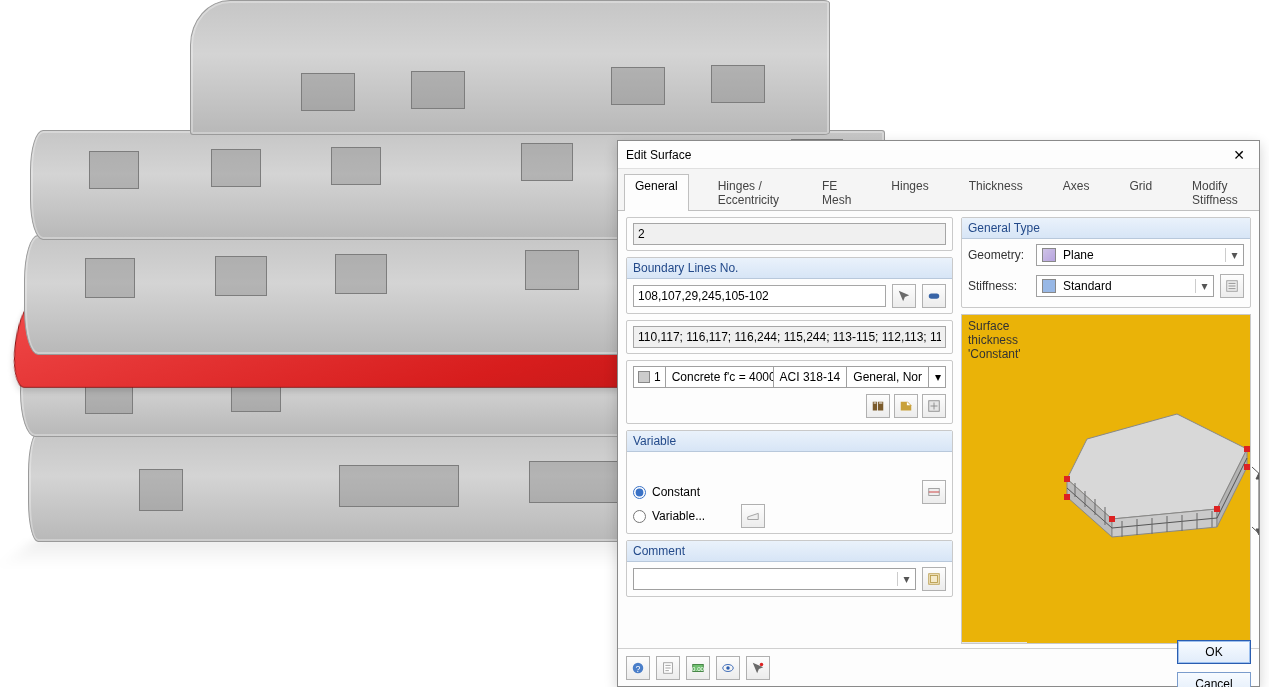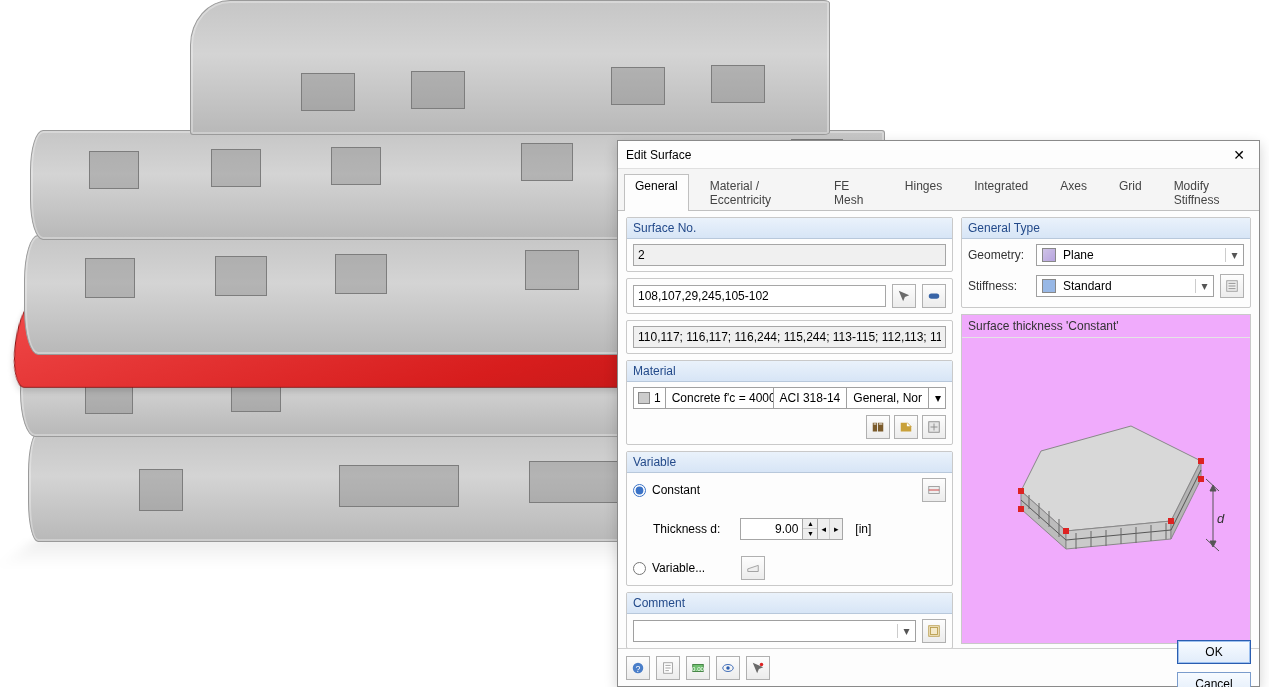--- a/index.html
+++ b/index.html
@@ -90,21 +90,21 @@
   .close-x {
     font-family: Arial;
     font-size: 14px;
     padding: 2px 8px;
     cursor: pointer;
   }
 
   .tabs {
     display: flex;
     padding: 4px 6px 0 6px;
-    gap: 10px;
+    gap: 18px;
     border-bottom: 1px solid #c0c0c0;
     background: #f5f5f5;
   }
   .tab {
     padding: 4px 10px;
     border: 1px solid transparent;
     border-bottom: none;
     font-size: 12px;
     color: #444;
     cursor: pointer;
@@ -170,23 +170,22 @@
   .mat-caret { width:18px; text-align:center; }
 
   .radio { display: flex; align-items: center; gap: 6px; }
   .radio input { accent-color: #3a72c6; }
 
   .btn-row-right { display: flex; justify-content: flex-end; gap: 4px; padding-top: 2px;}
 
   .preview-pane {
     flex: 1;
     border: 1px solid #c9c9c9;
-    background: #f0abfc;
+    background: #eab308;
     display: flex;
-    flex-direction: column;
   }
   .preview-title { padding: 4px 6px; font-size: 12px; color: #333; border-bottom: 1px solid #e4e4e4; }
   .preview-canvas { flex:1; display:flex; align-items:center; justify-content:center; }
 
   .dialog-footer {
     height: 38px;
     border-top: 1px solid #d0d0d0;
     display: flex;
     align-items: center;
     justify-content: space-between;
@@ -266,41 +265,41 @@
 </div>
 
 <div class="dialog">
   <div class="titlebar">
     <span>Edit Surface</span>
     <span class="close-x">✕</span>
   </div>
 
   <div class="tabs">
     <div class="tab active">General</div>
-    <div class="tab">Material / Eccentricity</div>
+    <div class="tab">Hinges / Eccentricity</div>
     <div class="tab">FE Mesh</div>
     <div class="tab">Hinges</div>
-    <div class="tab">Integrated</div>
+    <div class="tab">Thickness</div>
     <div class="tab">Axes</div>
     <div class="tab">Grid</div>
     <div class="tab">Modify Stiffness</div>
   </div>
 
   <div class="dialog-body">
 
     <div class="left-col">
 
       <div class="group">
-        <div class="group-header">Surface No.</div>
         <div class="group-body">
           <input type="text" readonly="" value="2" style="">
         </div>
       </div>
 
       <div class="group">
+        <div class="group-header">Boundary Lines No.</div>
         <div class="group-body">
           <div class="row">
             <input type="text" class="fill" value="108,107,29,245,105-102" style="">
             <span class="icon-btn" title="Pick">
               <svg viewBox="0 0 16 16">
                   <path class="svg-fill-grey" d="M2 2l5 12 2-5 5-2z"></path>
                 </svg>
             </span>
             <span class="icon-btn" title="Select">
               <svg viewBox="0 0 16 16">
@@ -311,21 +310,20 @@
         </div>
       </div>
 
       <div class="group">
         <div class="group-body">
           <input type="text" readonly="" class="fill" style="width: 100%; overflow: hidden; white-space: nowrap;" value="110,117; 116,117; 116,244; 115,244; 113-115; 112,113; 111,112">
         </div>
       </div>
 
       <div class="group">
-        <div class="group-header">Material</div>
         <div class="group-body">
           <div class="mat-row">
             <span class="seg" style="padding:0 4px;">
                 <span class="mat-sw"></span>
                 <span>1</span>
               </span>
             <span class="seg" style="flex:1;">Concrete f'c = 4000 psi</span>
             <span class="seg">ACI 318-14</span>
             <span class="seg" style="max-width:82px;">General, Nor</span>
             <span class="seg mat-caret">▾</span>
@@ -348,47 +346,32 @@
                   <rect x="2" y="2" width="12" height="12" fill="#e6e6e6" stroke="#888"></rect>
                   <path d="M4 8h8M8 4v8" stroke="#888"></path>
                 </svg>
               </span>
           </div>
         </div>
       </div>
 
       <div class="group">
         <div class="group-header">Variable</div>
-        <div class="group-body" style="gap:16px;">
+        <div class="group-body" style="gap:0;margin-top:23px;">
           <div class="row" style="justify-content:space-between;">
             <label class="radio">
               <input type="radio" name="thk" checked="" style="">
               <span>Constant</span>
             </label>
             <span class="icon-btn">
                 <svg viewBox="0 0 16 16">
                   <rect x="2" y="4" width="12" height="8" fill="#eee" stroke="#999"></rect>
                   <path d="M2 8h12" stroke="#c33"></path>
                 </svg>
               </span>
-          </div>
-          <div class="row" style="padding-left:20px;">
-            <span style="margin-right:14px;">Thickness d:</span>
-            <div class="spinbox">
-              <input type="text" value="9.00" style="">
-              <div class="spin-btns">
-                  <span>▲</span>
-                  <span>▼</span>
-                </div>
-              <div class="spin-arrows">
-                  <span>◂</span>
-                  <span>▸</span>
-                </div>
-            </div>
-            <span style="margin-left:6px;">[in]</span>
           </div>
           <div class="row">
             <label class="radio">
               <input type="radio" name="thk" style="">
               <span>Variable...</span>
             </label>
             <span class="icon-btn" style="margin-left:30px;">
                 <svg viewBox="0 0 16 16">
                   <polygon points="2,12 14,12 14,5 2,9" fill="#eee" stroke="#999"></polygon>
                 </svg>

